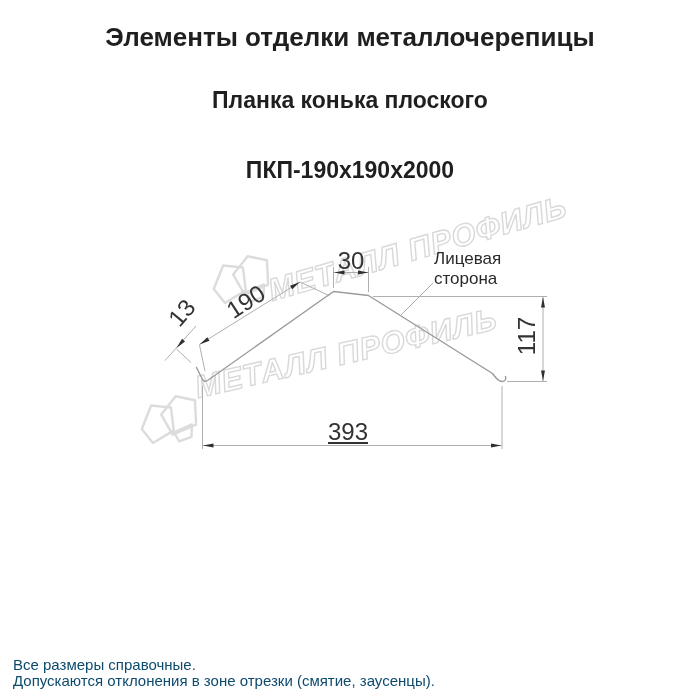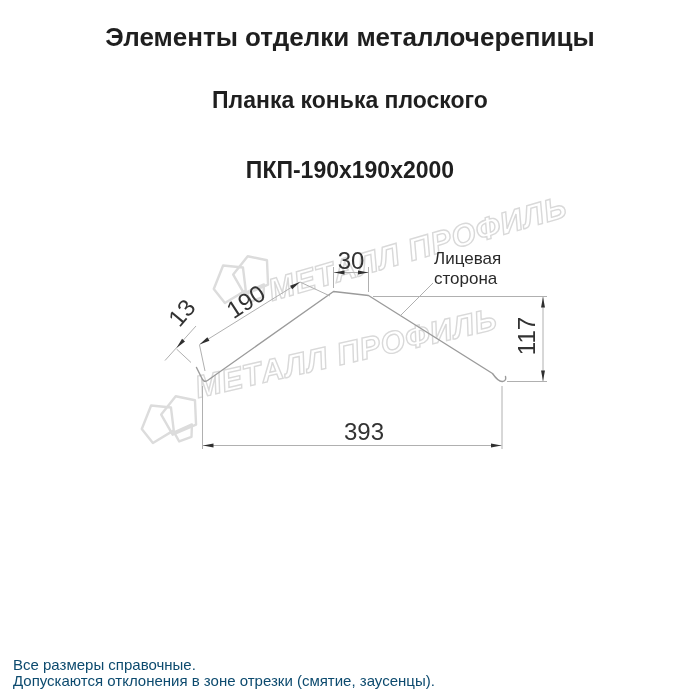--- a/index.html
+++ b/index.html
@@ -94,21 +94,21 @@
       <polygon class="arrow" points="0,0 -10.5,-2 -10.5,2" transform="translate(199.5,344.5) rotate(148)"></polygon>
       <polygon class="arrow" points="0,0 -10.5,-2 -10.5,2" transform="translate(300,282) rotate(-32)"></polygon>
       <polygon class="arrow" points="0,0 -10.5,-2 -10.5,2" transform="translate(176.5,348) rotate(132)"></polygon>
     </g>
   </svg>
 
   <div class="dim-label" id="dim-40" style="left:351px;top:261px;">30</div>
   <div class="dim-label" id="dim-190" style="left:246px;top:302px;">190</div>
   <div class="dim-label" id="dim-13" style="left:182px;top:313px;">13</div>
   <div class="dim-label" id="dim-117" style="left:527px;top:336px;">117</div>
-  <div class="dim-label" id="dim-393" style="left:364px;top:432px;">393</div>
+  <div class="dim-label" id="dim-393" style="left:348px;top:432px;text-decoration:underline;">393</div>
 
   <div class="note-label" style="left:434px;top:249px;">
     <div>Лицевая</div>
     <div>сторона</div>
   </div>
 
   <div class="footer">
     <div>Все размеры справочные.</div>
     <div>Допускаются отклонения в зоне отрезки (смятие, заусенцы).</div>
   </div>

